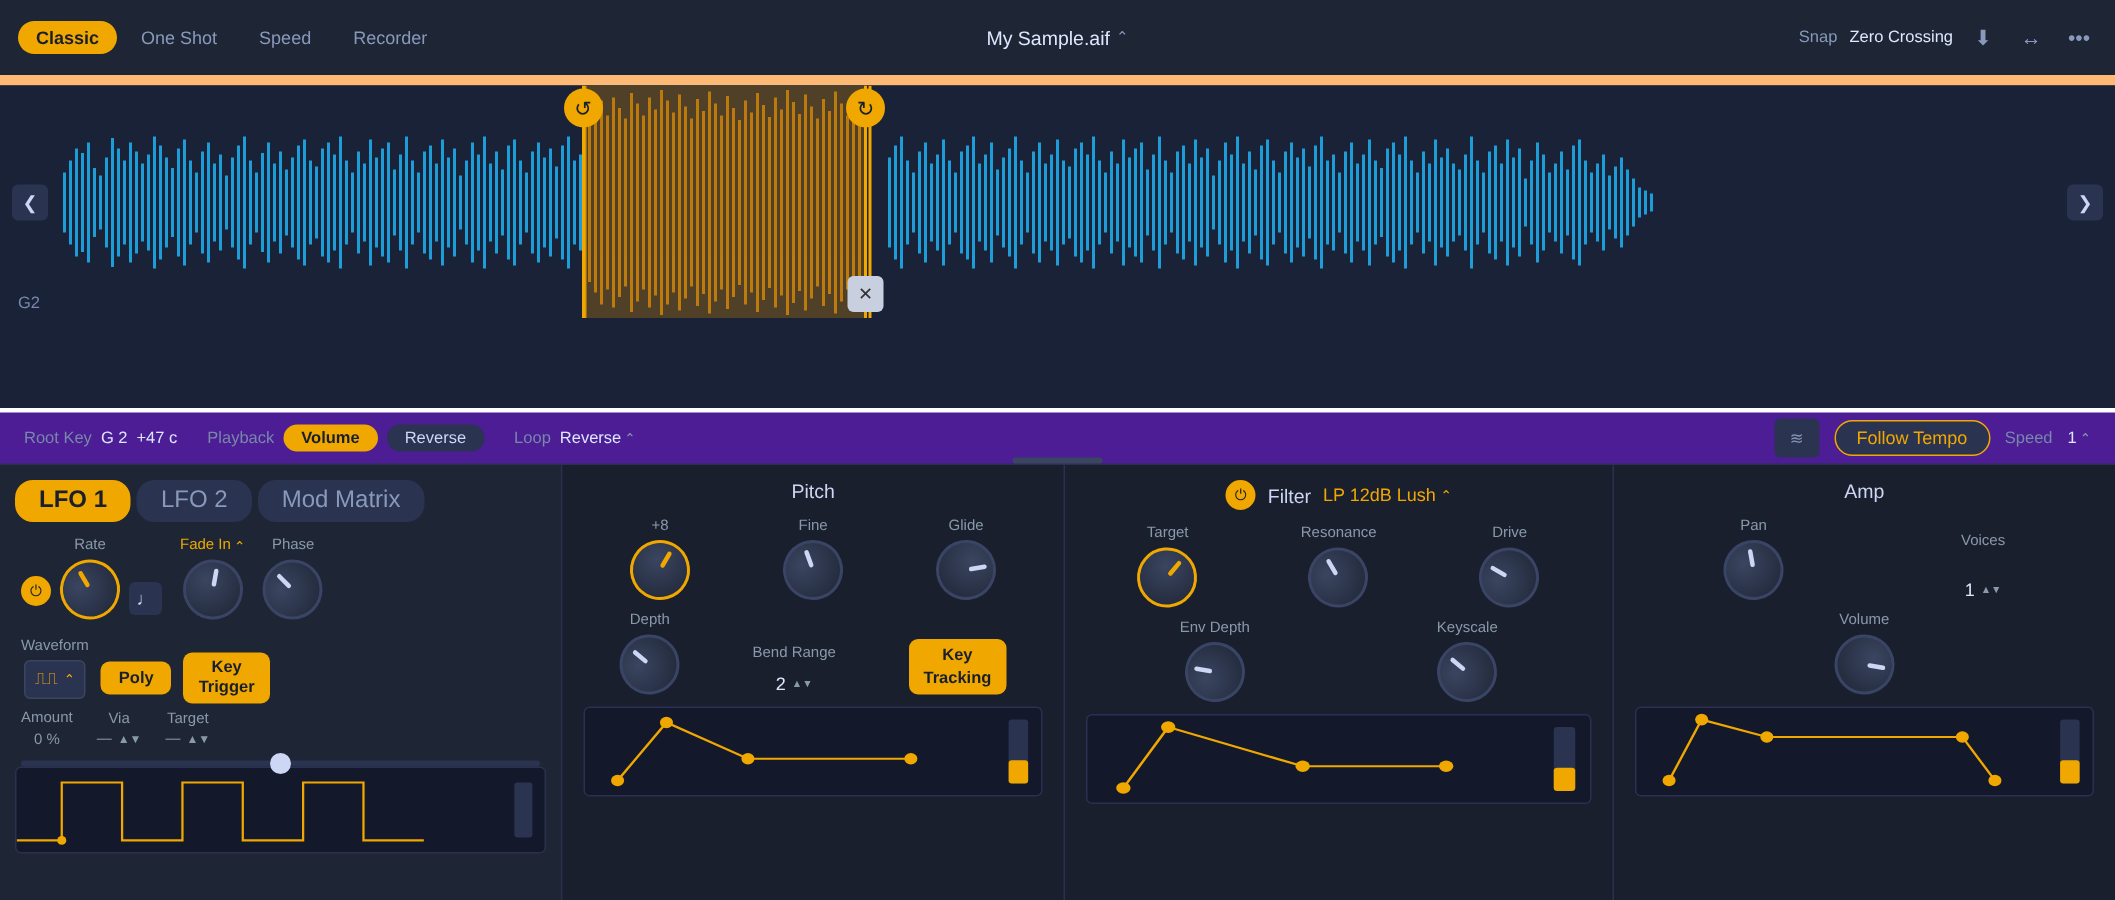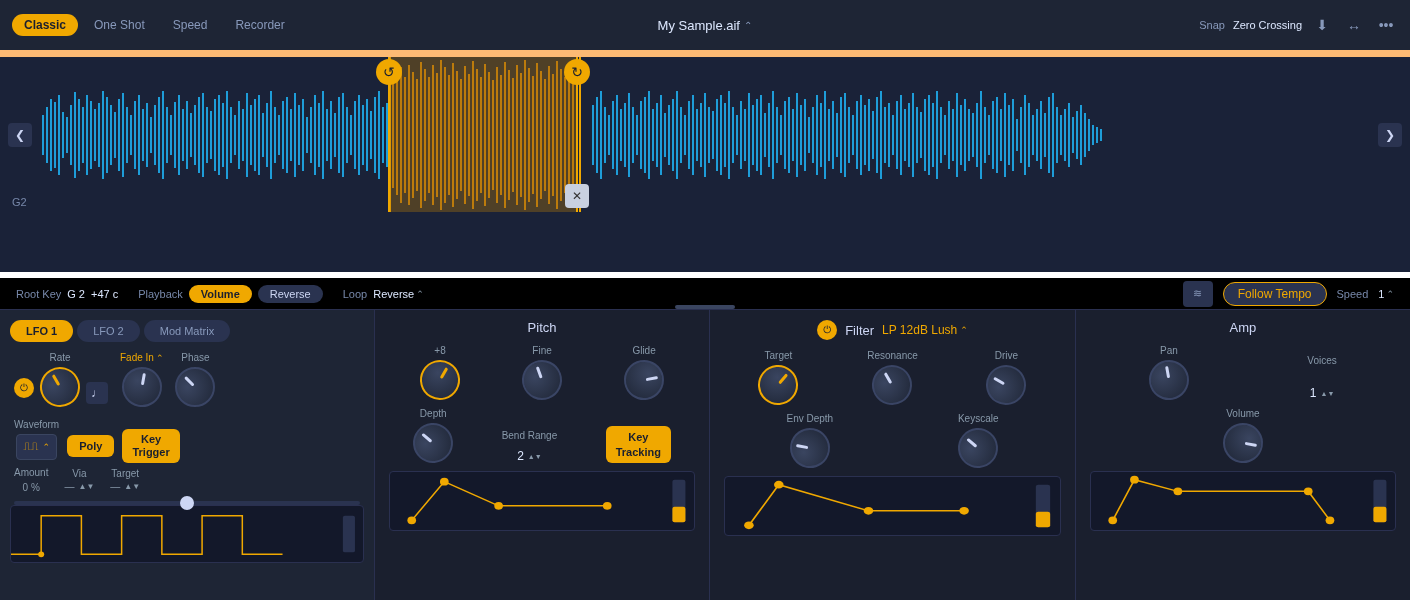--- a/index.html
+++ b/index.html
@@ -224,27 +224,27 @@
       position: absolute;
       bottom: 4px;
       left: 12px;
       color: #7788aa;
       font-size: 11px;
       z-index: 10;
     }
 
     
     .controls-bar {
-      background: #000000;
+      background: #4c1d95;
       height: 38px;
       display: flex;
       align-items: center;
       padding: 0 16px;
       gap: 20px;
-      border-top: 6px solid #ffffff;
+      border-top: 3px solid #ffffff;
       border-bottom: 1px solid #2a3050;
     }
     .control-group {
       display: flex;
       align-items: center;
       gap: 6px;
     }
     .control-label {
       color: #7788aa;
       font-size: 11px;
@@ -340,21 +340,21 @@
       padding: 10px;
     }
     .panel-tabs {
       display: flex;
       gap: 4px;
       margin-bottom: 10px;
     }
     .panel-tab {
       padding: 5px 16px;
       border-radius: 12px;
-      font-size: 11px;
+      font-size: 16px;
       cursor: pointer;
       border: none;
     }
     .panel-tab.active {
       background: #f0a800;
       color: #1a1f2e;
       font-weight: 600;
     }
     .panel-tab.inactive {
       background: #2a3350;

